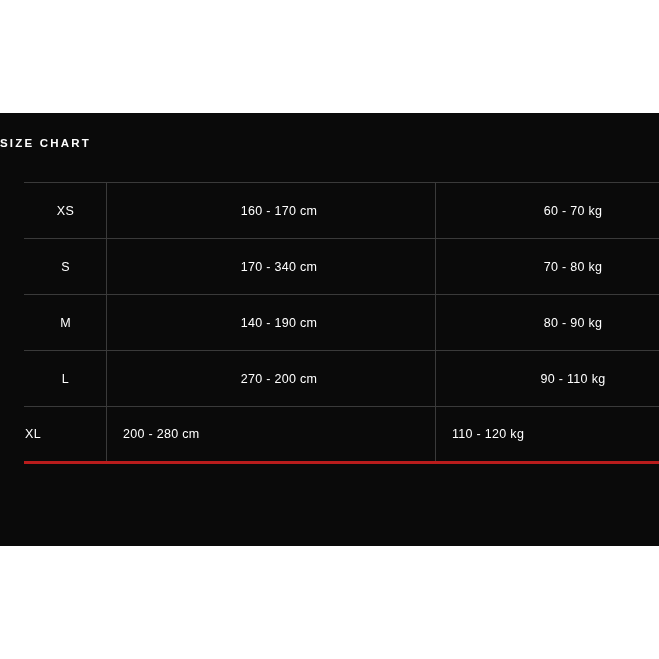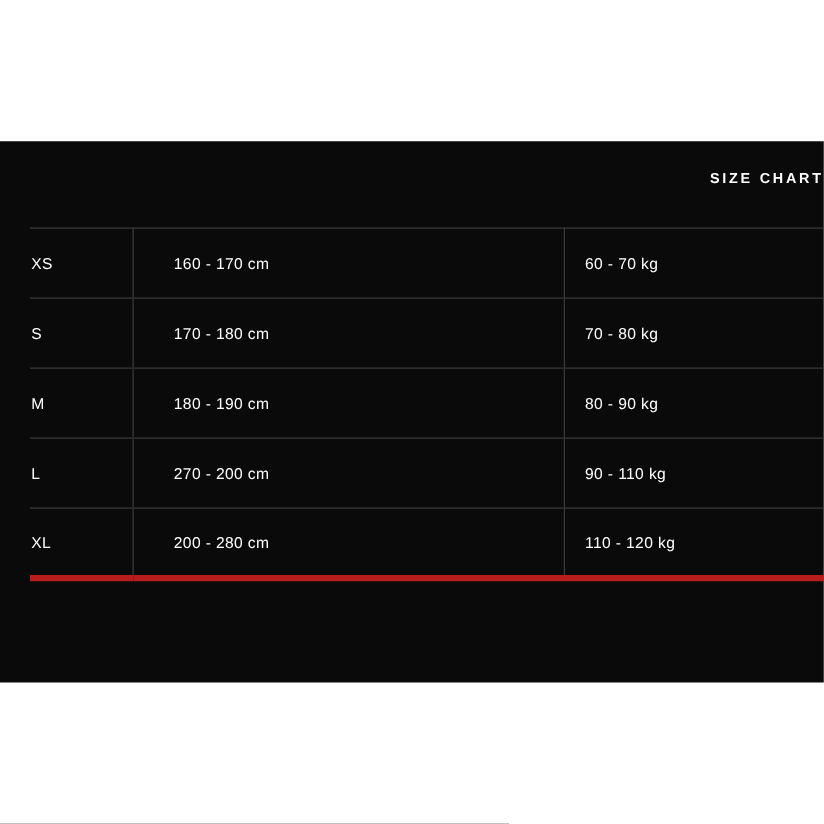--- a/index.html
+++ b/index.html
@@ -19,21 +19,21 @@
     left: 0;
     top: 113px;
     width: 659px;
     height: 433px;
     background: #0a0a0a;
     color: #ffffff;
     box-sizing: border-box;
   }
 
   #chart-title {
-    text-align: right;
+    text-align: left;
     font-size: 11.5px;
     font-weight: bold;
     letter-spacing: 2.2px;
     padding-top: 24px;
     color: #ffffff;
   }
 
   #size-table {
     position: absolute;
     left: 24px;
@@ -42,46 +42,47 @@
     border-collapse: collapse;
     table-layout: fixed;
   }
 
   #size-table tr {
     height: 56px;
   }
 
   #size-table td {
     border-top: 1px solid #3a3a3a;
-    border-bottom: 5px solid #b91c1c;
+    border-bottom: 3px solid #b91c1c;
     border-right: 1px solid #3a3a3a;
     font-size: 12.5px;
     color: #ffffff;
     padding: 0 0 0 0;
     vertical-align: middle;
     letter-spacing: 0.3px;
   }
 
   #size-table td.col-size {
     width: 81px;
     padding-left: 1px;
     border-left: none;
   }
   #size-table td.col-height {
     width: 312px;
-    padding-left: 32px;
+    padding-left: 16px;
   }
   #size-table td.col-weight {
     width: 242px;
     padding-left: 16px;
     border-right: none;
   }
 
   #size-table tr:not(:last-child) td {
     border-bottom: none;
+    text-align: center;
   }
 
   #chart-note {
     position: absolute;
     left: 25px;
     top: 504px;
     font-size: 12.5px;
     color: #ffffff;
     letter-spacing: 0.2px;
   }
@@ -95,26 +96,26 @@
 
   <table id="size-table">
     <tbody>
       <tr>
         <td class="col-size">XS</td>
         <td class="col-height">160 - 170 cm</td>
         <td class="col-weight">60 - 70 kg</td>
       </tr>
       <tr>
         <td class="col-size">S</td>
-        <td class="col-height">170 - 180 cm</td>
+        <td class="col-height">170 - 340 cm</td>
         <td class="col-weight">70 - 80 kg</td>
       </tr>
       <tr>
         <td class="col-size">M</td>
-        <td class="col-height">180 - 190 cm</td>
+        <td class="col-height">140 - 190 cm</td>
         <td class="col-weight">80 - 90 kg</td>
       </tr>
       <tr>
         <td class="col-size">L</td>
         <td class="col-height">270 - 200 cm</td>
         <td class="col-weight">90 - 110 kg</td>
       </tr>
       <tr>
         <td class="col-size">XL</td>
         <td class="col-height">200 - 280 cm</td>

